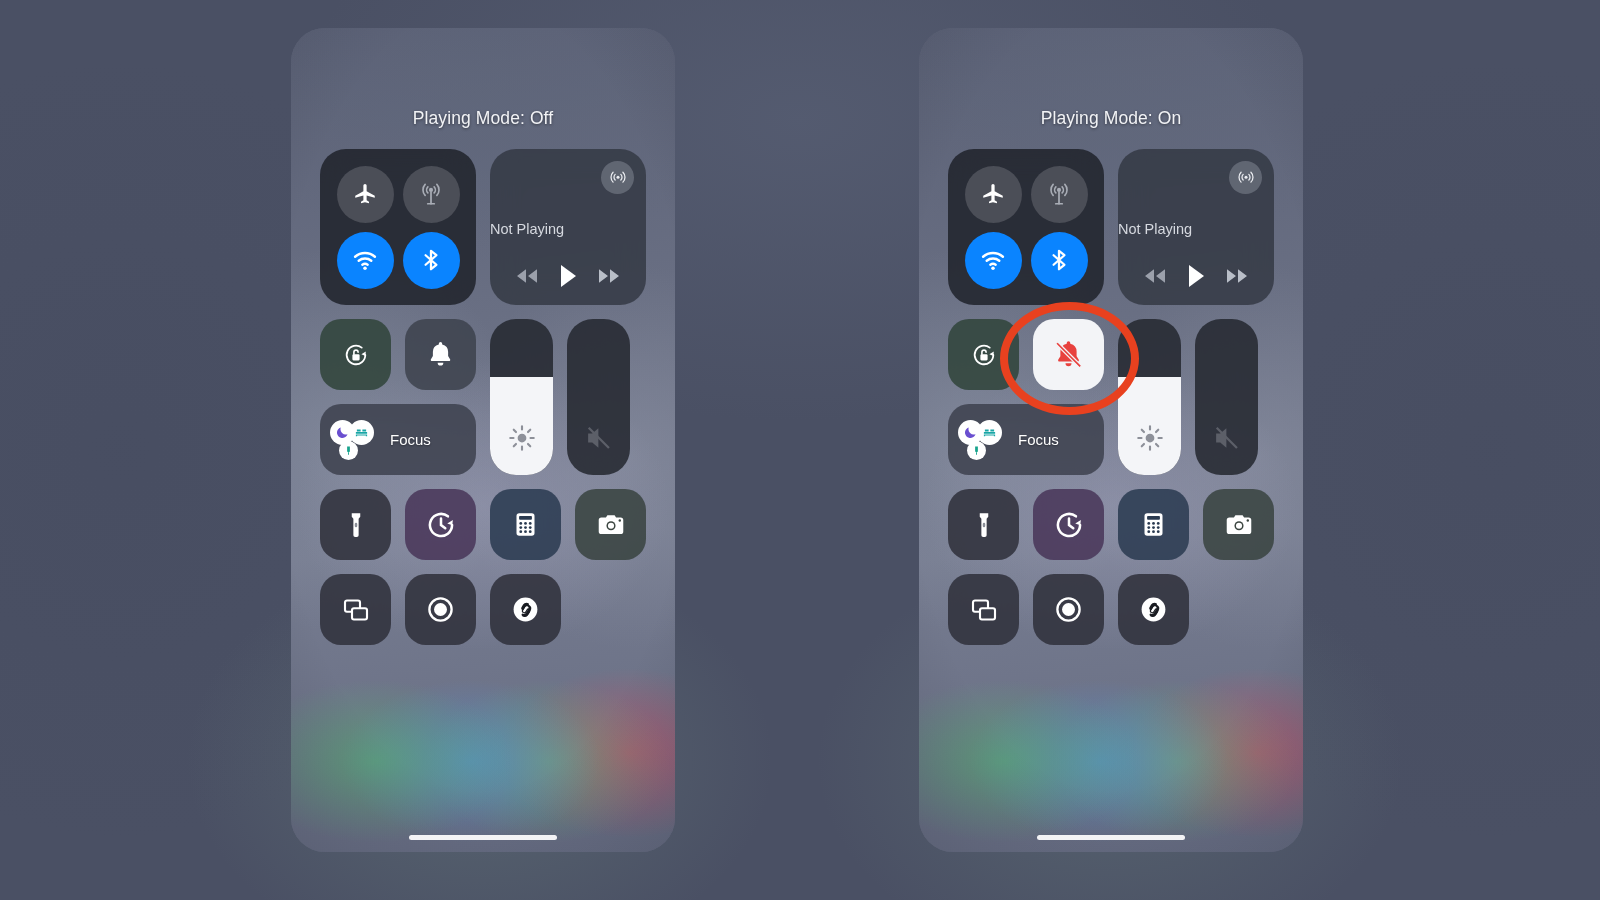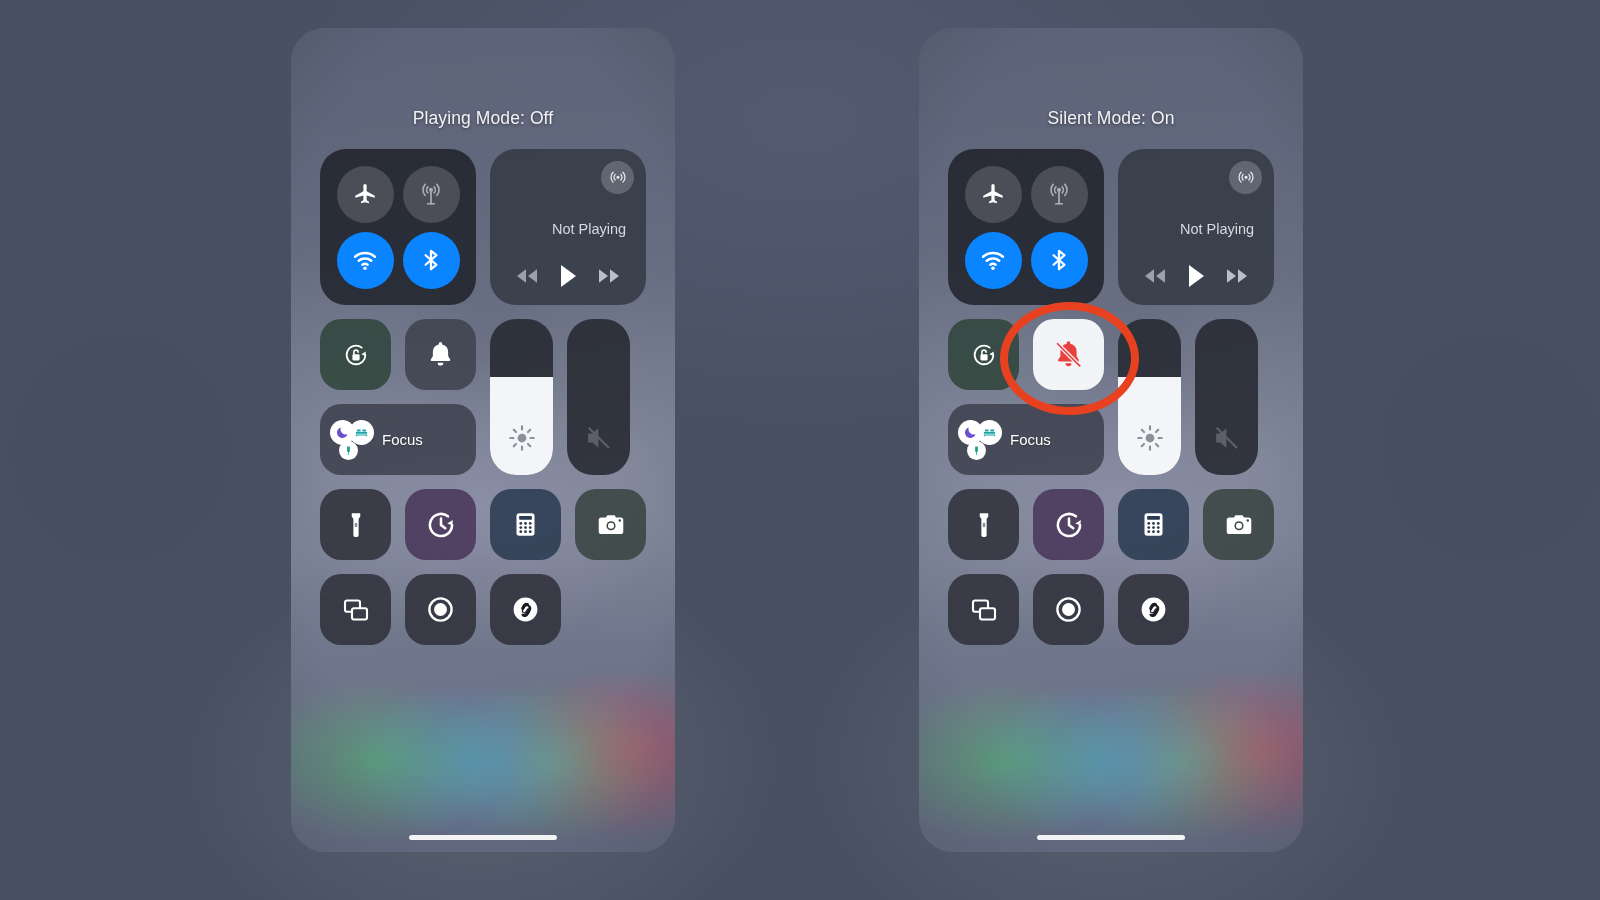--- a/index.html
+++ b/index.html
@@ -102,22 +102,21 @@
     backdrop-filter: blur(14px);
   }
   .airplay {
     position: absolute; top: 12px; right: 12px;
     width: 33px; height: 33px; border-radius: 50%;
     background: rgba(150,155,166,.42);
     display: flex; align-items: center; justify-content: center;
   }
   .np-title {
     position: absolute; top: 72px; left: 0; right: 0;
-    text-align: center;
-    color: #d6d9e0; font-size: 14.5px; margin-left: 42px;
+    color: #d6d9e0; font-size: 14.5px;
   }
   .transport {
     position: absolute; bottom: 16px; left: 0; right: 0;
     display: flex; align-items: center; justify-content: space-around;
     padding: 0 16px;
   }
 
   
   .row-mid { display: flex; gap: 14px; margin-top: 14px; }
   .left-stack { width: 156px; display: flex; flex-direction: column; gap: 14px; }
@@ -143,21 +142,21 @@
   .fi {
     position: absolute;
     border-radius: 50%;
     background: #fff;
     display: flex; align-items: center; justify-content: center;
   }
   .fi-moon { width: 25px; height: 25px; left: 0;  top: 3px; }
   .fi-bed  { width: 25px; height: 25px; left: 19px; top: 3px; }
   .fi-leaf { width: 19px; height: 19px; left: 9px;  top: 24px; }
   .focus-label {
-    color: #fff; font-size: 15px; 
+    color: #fff; font-size: 15px; margin-left: 8px;
     text-shadow: 0 1px 2px rgba(0,0,0,.4);
   }
 
   .slider {
     width: 63px; height: 156px; border-radius: 26px;
     overflow: hidden; position: relative;
     background: rgba(38,41,49,.88);
     backdrop-filter: blur(12px);
   }
   .slider .fill {
@@ -399,21 +398,21 @@
 
     <div class="home-ind"></div>
   </div>
 </div>
 
 <div class="phone phone-right">
   <div class="wallpaper"></div>
   <div class="vignette"></div>
   <div class="screen">
 
-    <div class="silent-banner">Silent Mode: On</div>
+    <div class="silent-banner">Playing Mode: On</div>
 
     <div class="cc">
 
       <div class="row-top">
         <div class="module">
           <div class="circ">
             <svg class="ico" width="26" height="26" viewBox="0 0 24 24" fill="#ffffff">
               <path d="M21 15.5v-1.8l-7.5-4.3V4.2a1.5 1.5 0 0 0-3 0v5.2L3 13.7v1.8l7.5-2.2v4.4l-2.2 1.5v1.3l3.7-1 3.7 1v-1.3l-2.2-1.5v-4.4z"></path>
             </svg>
           </div>

